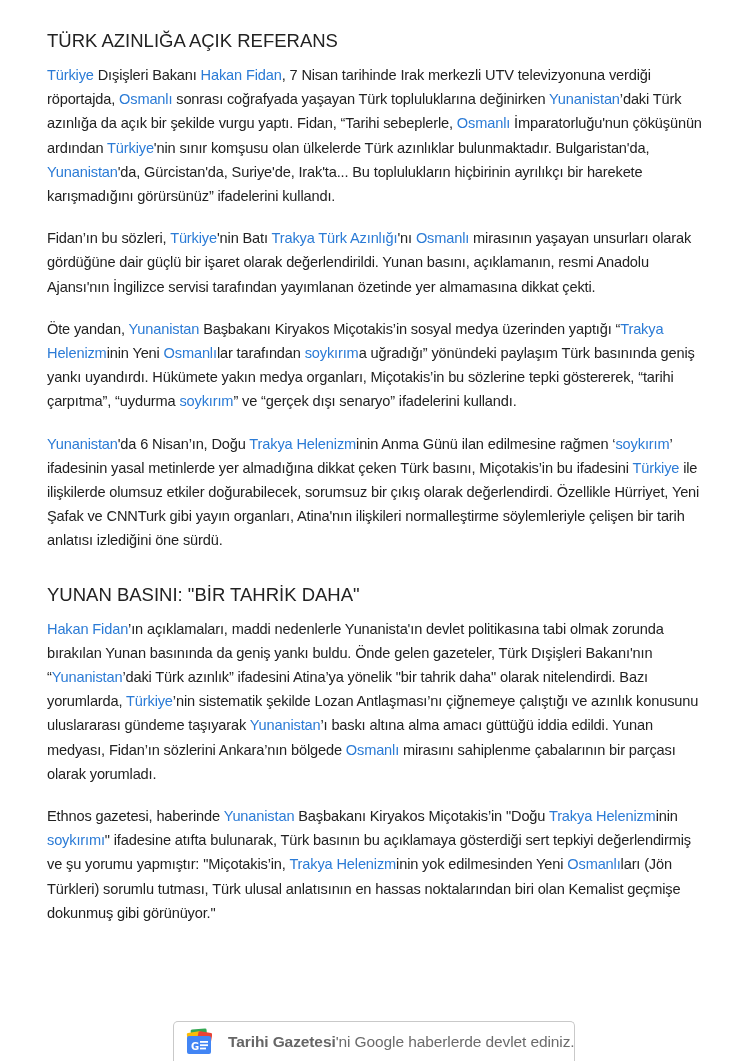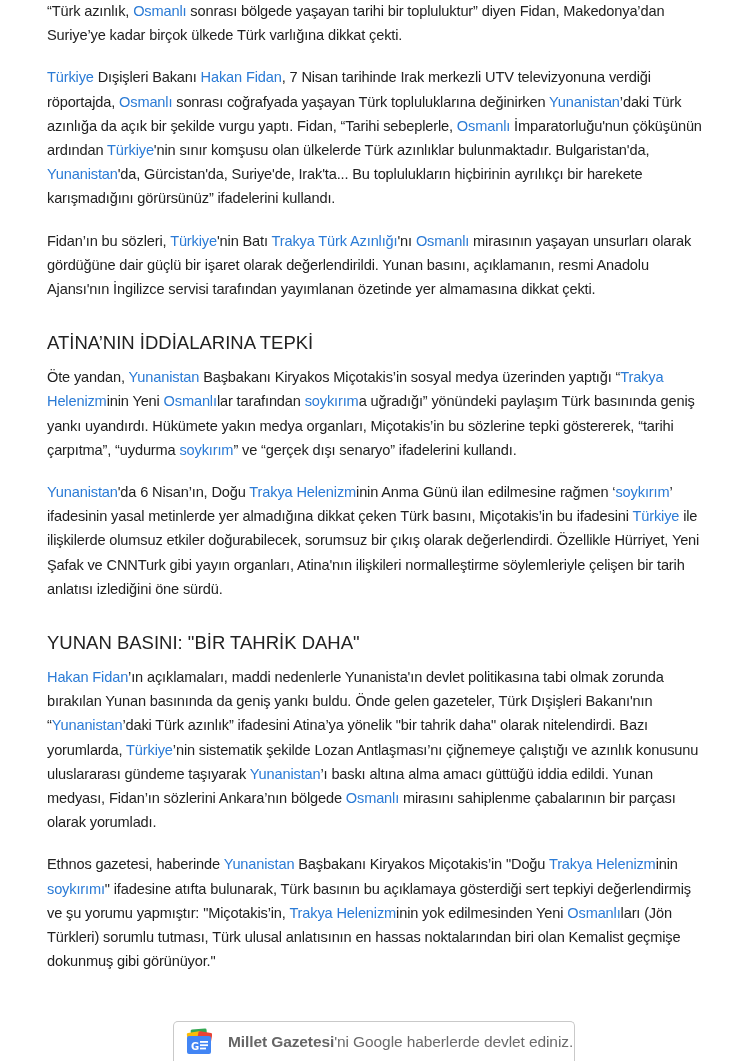--- a/index.html
+++ b/index.html
@@ -70,38 +70,37 @@
     }
     .gnews-text b {
       color: #666;
       font-weight: bold;
     }
   </style>
 </head>
 <body>
 
 <div class="article" id="article">
-    <p class="para" style="margin-top: 0px;"><span>“Türk azınlık, </span><a class="lnk">Osmanlı</a><span> sonrası bölgede yaşayan tarihi bir topluluktur” diyen Fidan, Makedonya’dan Suriye’ye kadar birçok ülkede Türk varlığına dikkat çekti.</span></p>
+    <h2 class="heading">TÜRK AZINLIĞA AÇIK REFERANS</h2>
     <p class="para"><a class="lnk">Türkiye</a><span> Dışişleri Bakanı </span><a class="lnk">Hakan Fidan</a><span>, 7 Nisan tarihinde Irak merkezli UTV televizyonuna verdiği röportajda, </span><a class="lnk">Osmanlı</a><span> sonrası coğrafyada yaşayan Türk topluluklarına değinirken </span><a class="lnk">Yunanistan</a><span>’daki Türk azınlığa da açık bir şekilde vurgu yaptı. Fidan, “Tarihi sebeplerle, </span><a class="lnk">Osmanlı</a><span> İmparatorluğu'nun çöküşünün ardından </span><a class="lnk">Türkiye</a><span>'nin sınır komşusu olan ülkelerde Türk azınlıklar bulunmaktadır. Bulgaristan'da, </span><a class="lnk">Yunanistan</a><span>'da, Gürcistan'da, Suriye'de, Irak'ta... Bu toplulukların hiçbirinin ayrılıkçı bir harekete karışmadığını görürsünüz” ifadelerini kullandı.</span></p>
     <p class="para"><span>Fidan’ın bu sözleri, </span><a class="lnk">Türkiye</a><span>'nin Batı </span><a class="lnk">Trakya Türk Azınlığı</a><span>'nı </span><a class="lnk">Osmanlı</a><span> mirasının yaşayan unsurları olarak gördüğüne dair güçlü bir işaret olarak değerlendirildi. Yunan basını, açıklamanın, resmi Anadolu Ajansı'nın İngilizce servisi tarafından yayımlanan özetinde yer almamasına dikkat çekti.</span></p>
-    <h2 class="heading">ATİNA’NIN İDDİALARINA TEPKİ</h2>
     <p class="para"><span>Öte yandan, </span><a class="lnk">Yunanistan</a><span> Başbakanı Kiryakos Miçotakis’in sosyal medya üzerinden yaptığı “</span><a class="lnk">Trakya Helenizm</a><span>inin Yeni </span><a class="lnk">Osmanlı</a><span>lar tarafından </span><a class="lnk">soykırım</a><span>a uğradığı” yönündeki paylaşım Türk basınında geniş yankı uyandırdı. Hükümete yakın medya organları, Miçotakis’in bu sözlerine tepki göstererek, “tarihi çarpıtma”, “uydurma </span><a class="lnk">soykırım</a><span>” ve “gerçek dışı senaryo” ifadelerini kullandı.</span></p>
     <p class="para"><a class="lnk">Yunanistan</a><span>'da 6 Nisan’ın, Doğu </span><a class="lnk">Trakya Helenizm</a><span>inin Anma Günü ilan edilmesine rağmen ‘</span><a class="lnk">soykırım</a><span>’ ifadesinin yasal metinlerde yer almadığına dikkat çeken Türk basını, Miçotakis’in bu ifadesini </span><a class="lnk">Türkiye</a><span> ile ilişkilerde olumsuz etkiler doğurabilecek, sorumsuz bir çıkış olarak değerlendirdi. Özellikle Hürriyet, Yeni Şafak ve CNNTurk gibi yayın organları, Atina'nın ilişkileri normalleştirme söylemleriyle çelişen bir tarih anlatısı izlediğini öne sürdü.</span></p>
     <h2 class="heading">YUNAN BASINI: "BİR TAHRİK DAHA"</h2>
     <p class="para"><a class="lnk">Hakan Fidan</a><span>’ın açıklamaları, maddi nedenlerle Yunanista'ın devlet politikasına tabi olmak zorunda bırakılan Yunan basınında da geniş yankı buldu. Önde gelen gazeteler, Türk Dışişleri Bakanı'nın “</span><a class="lnk">Yunanistan</a><span>’daki Türk azınlık” ifadesini Atina’ya yönelik "bir tahrik daha" olarak nitelendirdi. Bazı yorumlarda, </span><a class="lnk">Türkiye</a><span>’nin sistematik şekilde Lozan Antlaşması’nı çiğnemeye çalıştığı ve azınlık konusunu uluslararası gündeme taşıyarak </span><a class="lnk">Yunanistan</a><span>’ı baskı altına alma amacı güttüğü iddia edildi. Yunan medyası, Fidan’ın sözlerini Ankara’nın bölgede </span><a class="lnk">Osmanlı</a><span> mirasını sahiplenme çabalarının bir parçası olarak yorumladı.</span></p>
     <p class="para"><span>Ethnos gazetesi, haberinde </span><a class="lnk">Yunanistan</a><span> Başbakanı Kiryakos Miçotakis’in "Doğu </span><a class="lnk">Trakya Helenizm</a><span>inin </span><a class="lnk">soykırımı</a><span>" ifadesine atıfta bulunarak, Türk basının bu açıklamaya gösterdiği sert tepkiyi değerlendirmiş ve şu yorumu yapmıştır: "Miçotakis’in, </span><a class="lnk">Trakya Helenizm</a><span>inin yok edilmesinden Yeni </span><a class="lnk">Osmanlı</a><span>ları (Jön Türkleri) sorumlu tutması, Türk ulusal anlatısının en hassas noktalarından biri olan Kemalist geçmişe dokunmuş gibi görünüyor."</span></p>
   </div>
 
 <div class="gnews">
   <span class="gnews-icon">
     <svg width="26" height="28" viewBox="0 0 26 28">
       <rect x="5" y="1" width="16" height="14" rx="1.5" fill="#34a853" transform="rotate(-4 13 8)"></rect>
       <rect x="2" y="4" width="14" height="18" rx="1.5" fill="#fbbc04" transform="rotate(-10 9 13)"></rect>
       <rect x="11" y="4" width="14" height="18" rx="1.5" fill="#ea4335" transform="rotate(10 18 13)"></rect>
       <rect x="1" y="8" width="24" height="18" rx="2" fill="#4285f4"></rect>
       <text x="5" y="21.5" font-family="DejaVu Sans, sans-serif" font-weight="bold" font-size="10" fill="#ffffff">G</text>
       <rect x="14" y="13" width="8" height="1.8" fill="#ffffff"></rect>
       <rect x="14" y="16.3" width="8" height="1.8" fill="#ffffff"></rect>
       <rect x="14" y="19.6" width="6" height="1.8" fill="#ffffff"></rect>
     </svg>
   </span>
-  <span class="gnews-text"><b>Millet Gazetesi</b><span>'ni Google haberlerde devlet ediniz.</span></span>
+  <span class="gnews-text"><b>Tarihi Gazetesi</b><span>'ni Google haberlerde devlet ediniz.</span></span>
 </div>
 
 </body></html>

